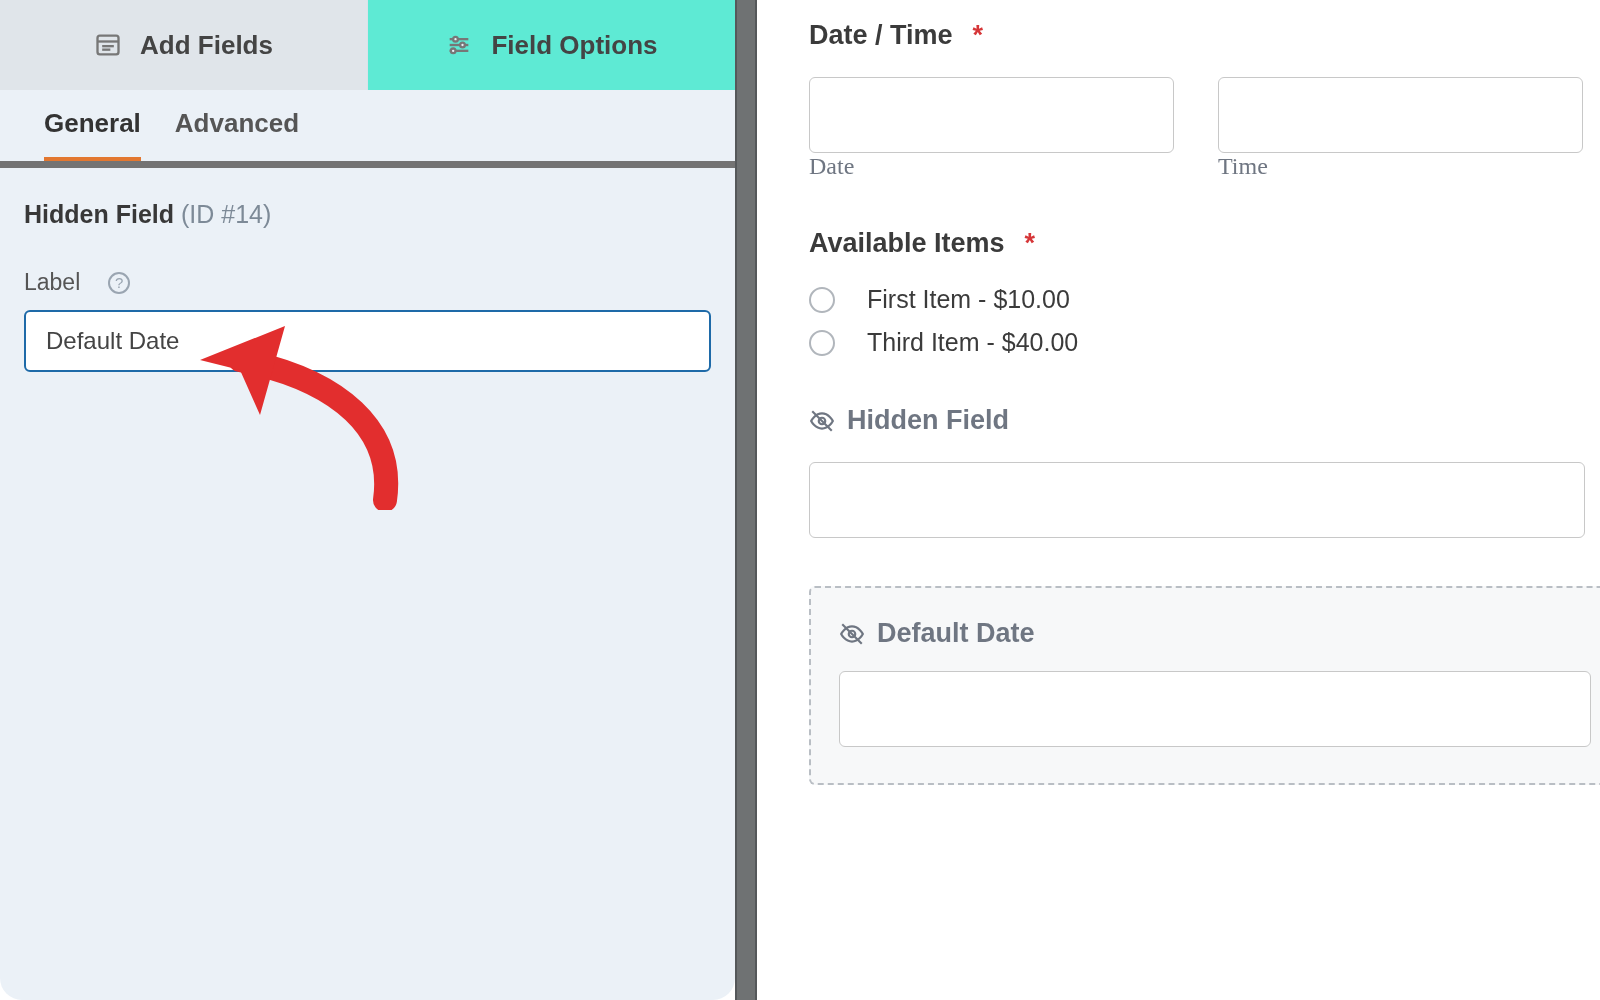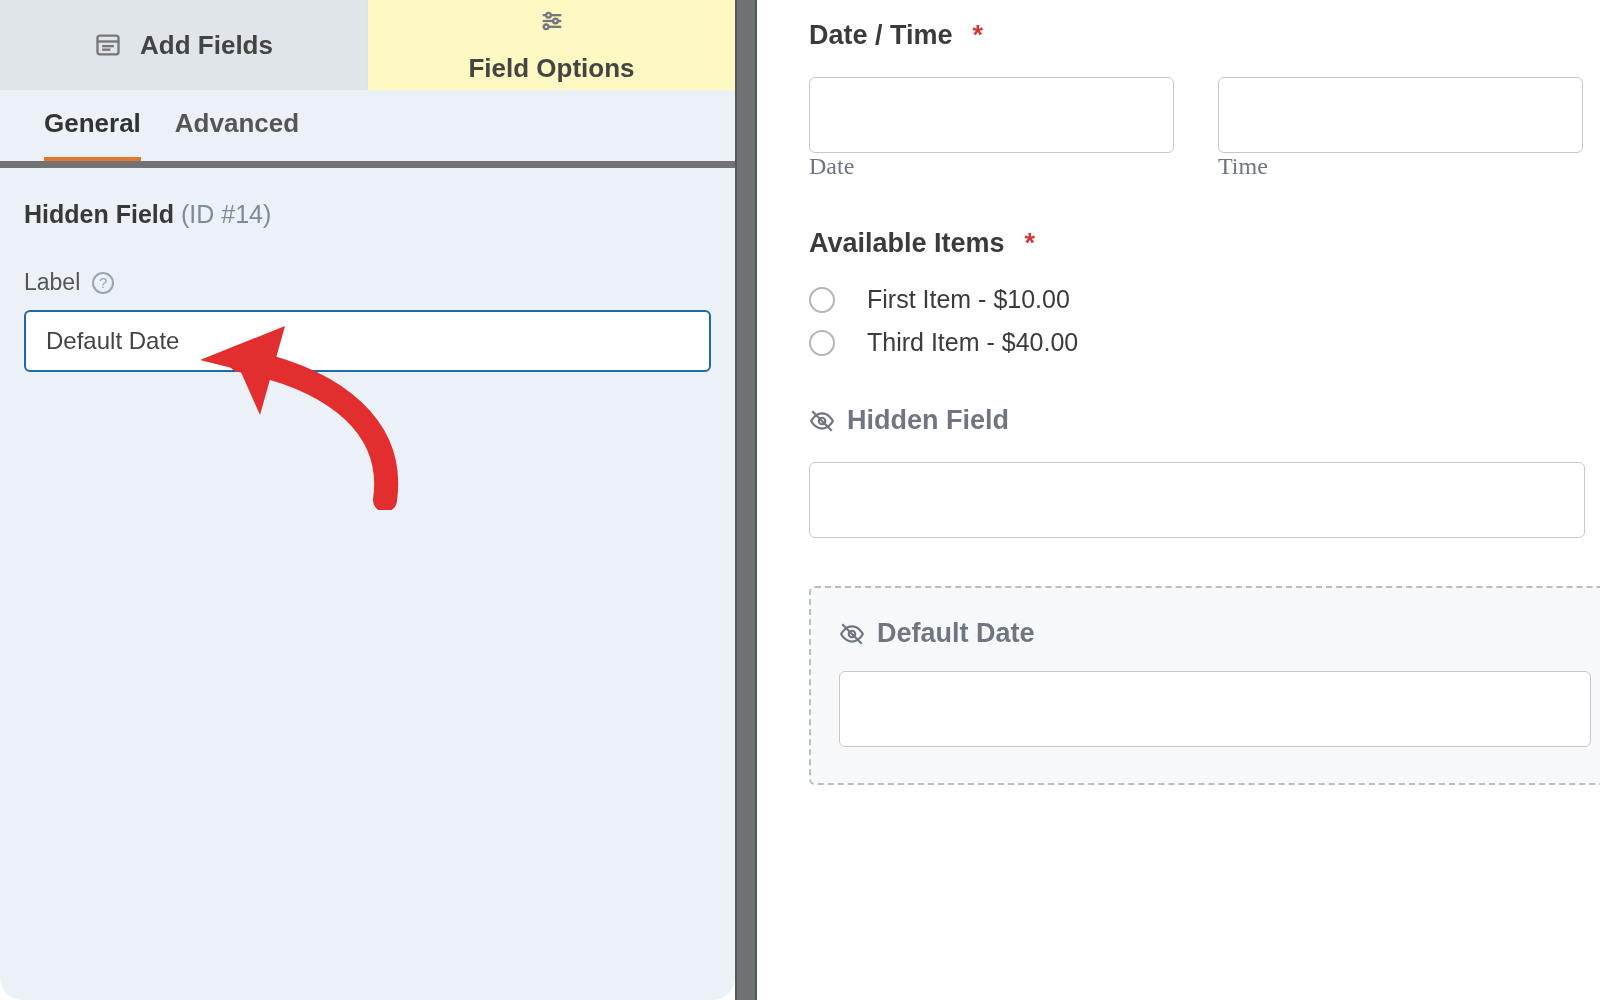--- a/index.html
+++ b/index.html
@@ -25,21 +25,21 @@
     display: flex;
     align-items: center;
     justify-content: center;
     gap: 18px;
     font-size: 26px;
     font-weight: 600;
     color: #444;
     cursor: pointer;
   }
   .top-tab.add-fields { background: #e0e5ea; }
-  .top-tab.field-options { background: #fef9c3; border-left: 1px solid #dbe2ea; flex-direction: column; }
+  .top-tab.field-options { background: #5eead4; border-left: 1px solid #dbe2ea; }
   .tab-icon-add-fields,
   .tab-icon-sliders { width: 28px; height: 28px; color: #777; }
 
   .sub-tabs {
     display: flex;
     gap: 34px;
     padding: 18px 20px 0 44px;
     border-bottom: 7px solid #737373;
     font-size: 26px;
   }
@@ -61,21 +61,21 @@
   .section-title {
     font-size: 25px;
     font-weight: 700;
     color: #383838;
     margin-bottom: 40px;
   }
   .section-title .muted { font-weight: 500; color: #7d8a97; }
   .field-label-row {
     display: flex;
     align-items: center;
-    gap: 12px;
+    gap: 28px;
     font-size: 23px;
     color: #555;
     margin-bottom: 14px;
   }
   .help-icon {
     width: 22px; height: 22px;
     border: 2px solid #9aa5b1;
     border-radius: 50%;
     display: inline-flex;
     align-items: center;

